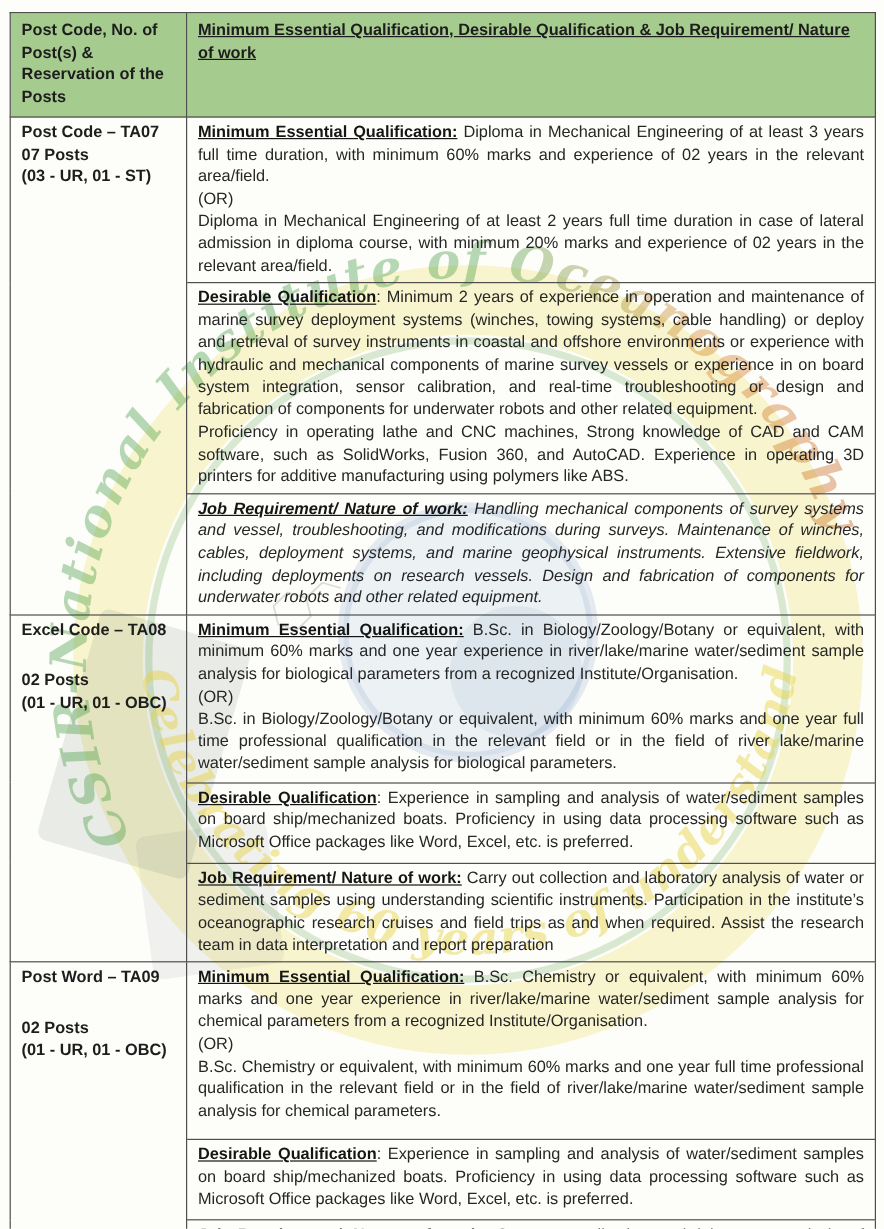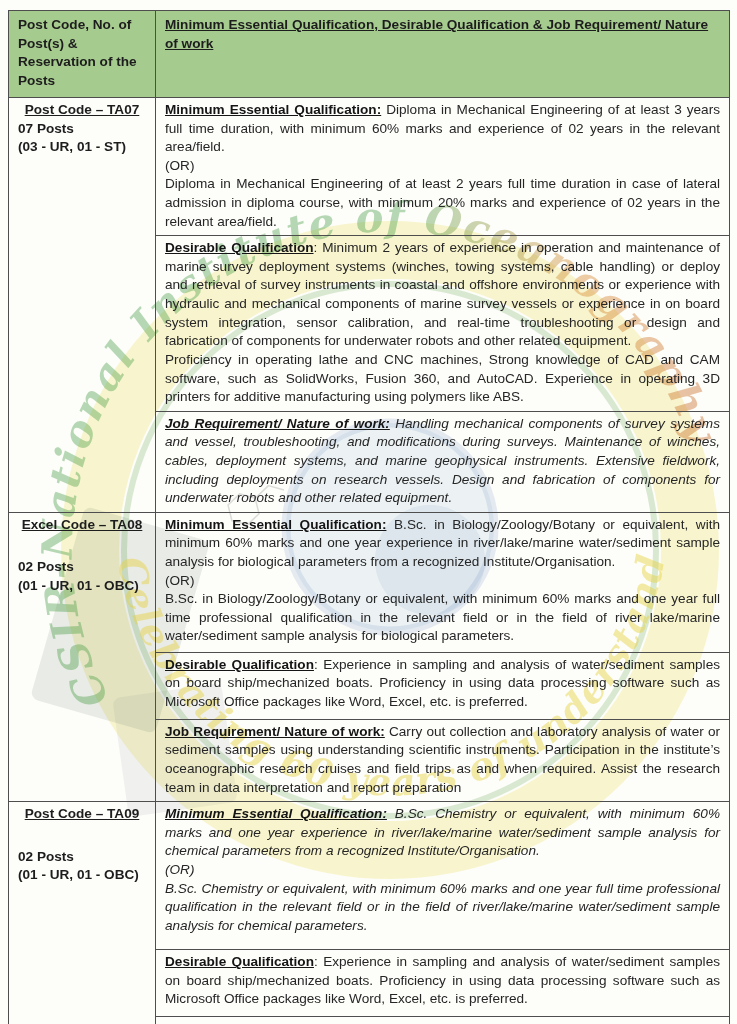--- a/index.html
+++ b/index.html
@@ -28,29 +28,29 @@
     word-wrap:break-word;
   }
   th{
     background:#a6cb8f;
     font-weight:bold;text-align:left;
     padding:5px 9px;color:#1d1d1d;
     height:76px;
   }
   th .u{text-decoration:underline;}
   td.left{font-weight:bold;color:#1d1d1d;}
-  td.left .code{text-decoration:underline;white-space:nowrap;text-align:center;}
+  td.left .code{white-space:nowrap;}
   td.left .gap{margin-top:24px;}
   td.rc{text-align:justify;}
   td.rc .para{margin:0;}
   .lbl{font-weight:bold;color:#151515;text-decoration:underline;margin-top:48px;}
   
   .h-r1a{height:126px;} .h-r1b{height:165px;} .h-r1c{height:92px;font-style:italic;}
   .h-r2a{height:132px;} .h-r2b{height:59px;}  .h-r2c{height:65px;}
-  .h-r3a{height:140px;font-style:italic;} .h-r3b{height:59px;}  .h-r3c{height:70px;}
+  .h-r3a{height:140px;} .h-r3b{height:59px;}  .h-r3c{height:70px;}
 </style>
 </head>
 <body>
 
 <div class="page">
 
   <svg class="wm" width="737" height="1024" viewBox="0 0 737 1024" aria-hidden="true">
     <defs>
       <linearGradient id="ringGrad" x1="0" y1="0" x2="1" y2="0">
         <stop offset="0" stop-color="#4da04a"></stop>
@@ -142,21 +142,21 @@
       </td>
     </tr>
     <tr>
       <td class="rc h-r2c">
         <div class="para"><span class="lbl">Job Requirement/ Nature of work:</span><span> Carry out collection and laboratory analysis of water or sediment samples using understanding scientific instruments. Participation in the institute’s oceanographic research cruises and field trips as and when required. Assist the research team in data interpretation and report preparation</span></div>
       </td>
     </tr>
 
     <tr>
       <td class="left" rowspan="3">
-        <div class="code">Post Code – TA09</div>
+        <div class="code">Post Word – TA09</div>
         <div class="gap">02 Posts</div>
         <div>(01 - UR, 01 - OBC)</div>
       </td>
       <td class="rc h-r3a">
         <div class="para"><span class="lbl">Minimum Essential Qualification:</span><span> B.Sc. Chemistry or equivalent, with minimum 60% marks and one year experience in river/lake/marine water/sediment sample analysis for chemical parameters from a recognized Institute/Organisation.</span></div>
         <div class="para">(OR)</div>
         <div class="para">B.Sc. Chemistry or equivalent, with minimum 60% marks and one year full time professional qualification in the relevant field or in the field of river/lake/marine water/sediment sample analysis for chemical parameters.</div>
       </td>
     </tr>
     <tr>

